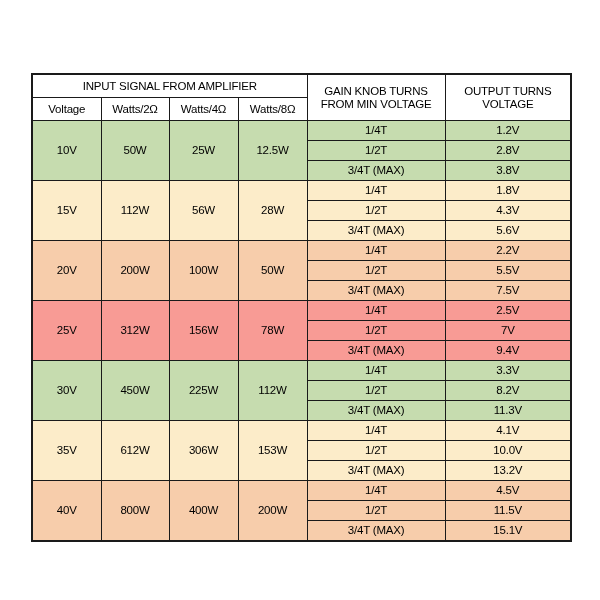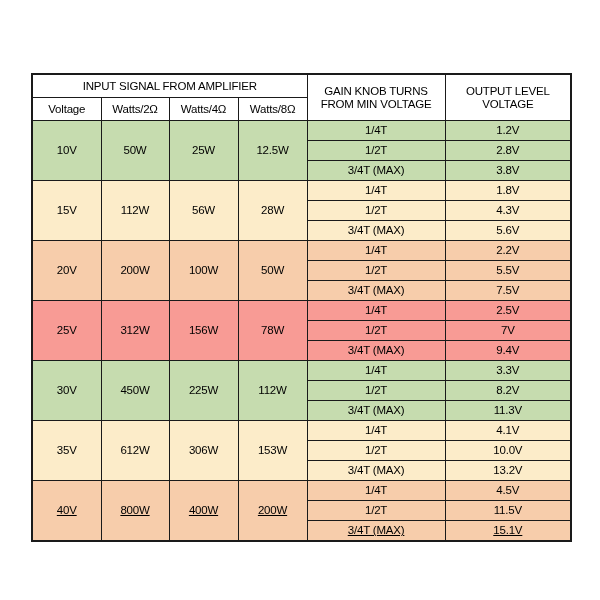--- a/index.html
+++ b/index.html
@@ -47,21 +47,21 @@
   col.c-voltage  { width: 69px; }
   col.c-w2       { width: 68px; }
   col.c-w4       { width: 69px; }
   col.c-w8       { width: 69px; }
   col.c-gain     { width: 138px; }
   col.c-output   { width: 126px; }
 
   
   .spec-table { border: 2.5px solid #1a1a1a; }
   .bl-heavy { border-left-width: 2.5px; }
-  .bb-heavy { border-bottom-width: 2.5px; text-decoration: underline; }
+  .bb-heavy { border-bottom-width: 2.5px; }
 
   .hdr {
     background: #ffffff;
     height: 22px;
     font-size: 11.5px;
   }
   .hdr-top { height: 22px; }
 
   .group-cell {
     font-size: 12px;
@@ -89,21 +89,21 @@
       <col class="c-output">
     </colgroup>
     <thead>
       <tr class="hdr hdr-top">
         <th colspan="4" class="hdr">INPUT SIGNAL FROM AMPLIFIER</th>
         <th rowspan="2" class="hdr bl-heavy">
           <div>GAIN KNOB TURNS</div>
           <div>FROM MIN VOLTAGE</div>
         </th>
         <th rowspan="2" class="hdr">
-          <div>OUTPUT LEVEL</div>
+          <div>OUTPUT TURNS</div>
           <div>VOLTAGE</div>
         </th>
       </tr>
       <tr class="hdr">
         <th class="hdr">Voltage</th>
         <th class="hdr">Watts/2Ω</th>
         <th class="hdr">Watts/4Ω</th>
         <th class="hdr">Watts/8Ω</th>
       </tr>
     </thead>

